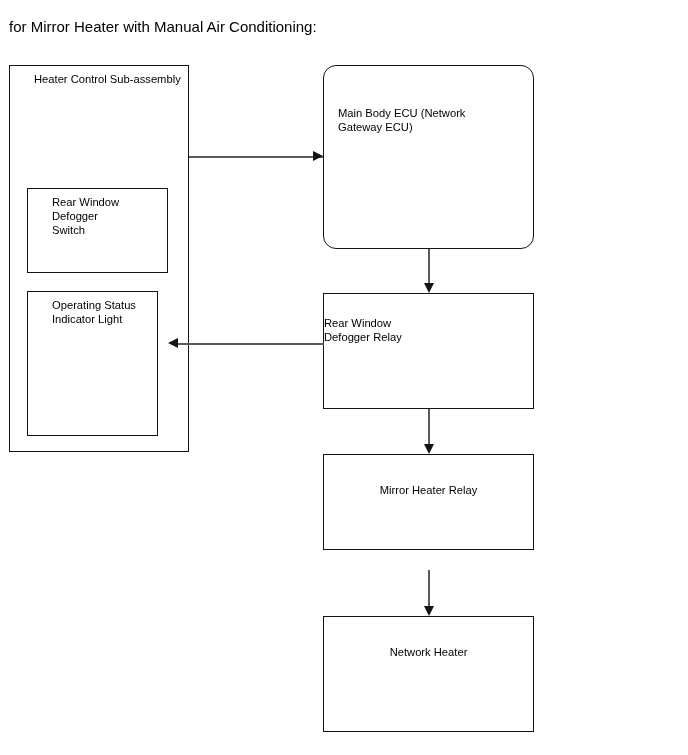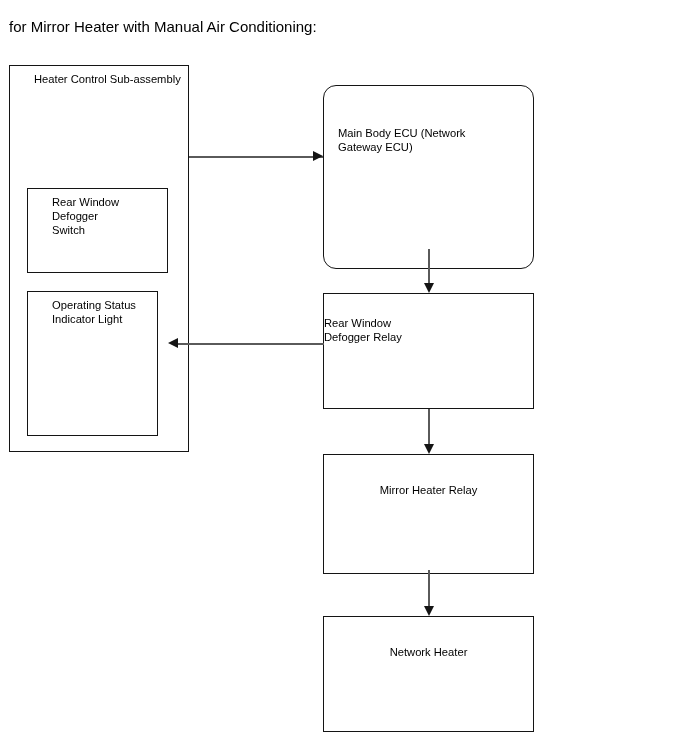--- a/index.html
+++ b/index.html
@@ -27,21 +27,20 @@
 
   
   .box {
     position: absolute;
     box-sizing: border-box;
     border: 1.6px solid #141414;
     background: #ffffff;
   }
   .box.rounded {
     border-radius: 13px;
-    margin-top: 20px;
   }
   .box.thin {
     border-width: 1.4px;
   }
 
   .box-label {
     position: absolute;
     font-size: 11.2px;
     line-height: 14px;
     white-space: pre-line;
@@ -105,21 +104,21 @@
     border-right: 10px solid #141414;
   }
 
   
   #outer-assembly   { left: 9px;   top: 65px;  width: 180px; height: 387px; }
   #defogger-switch  { left: 27px;  top: 188px; width: 141px; height: 85px; }
   #status-light     { left: 27px;  top: 291px; width: 131px; height: 145px; }
 
   #main-body-ecu    { left: 323px; top: 65px;  width: 211px; height: 184px; }
   #defogger-relay   { left: 323px; top: 293px; width: 211px; height: 116px; }
-  #mirror-relay     { left: 323px; top: 454px; width: 211px; height: 120px; }
+  #mirror-relay     { left: 323px; top: 454px; width: 211px; height: 96px; }
   #mirror-heater    { left: 323px; top: 616px; width: 211px; height: 116px; }
 
   
   #conn1-h  { left: 189px; top: 156px; width: 134px; }
   #conn1-ar { left: 313px; top: 151px; }
 
   
   #conn2-v  { left: 428px; top: 249px; height: 34px; }
   #conn2-ar { left: 424px; top: 283px; }
 

